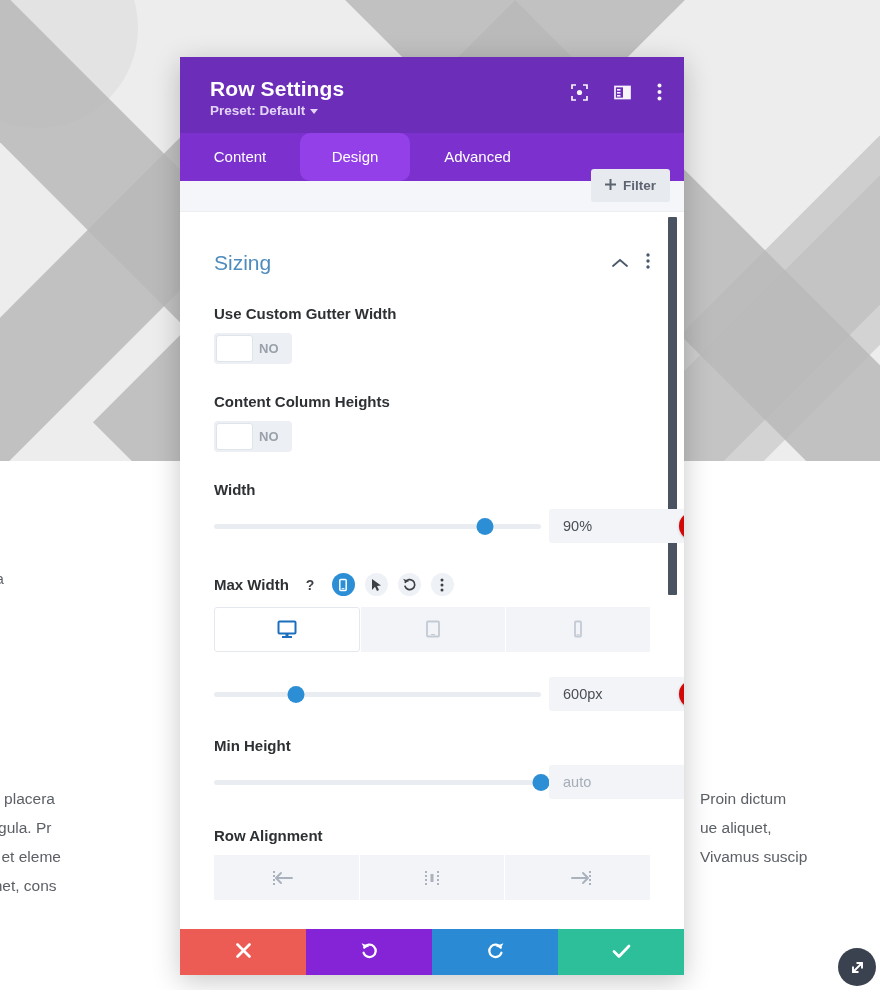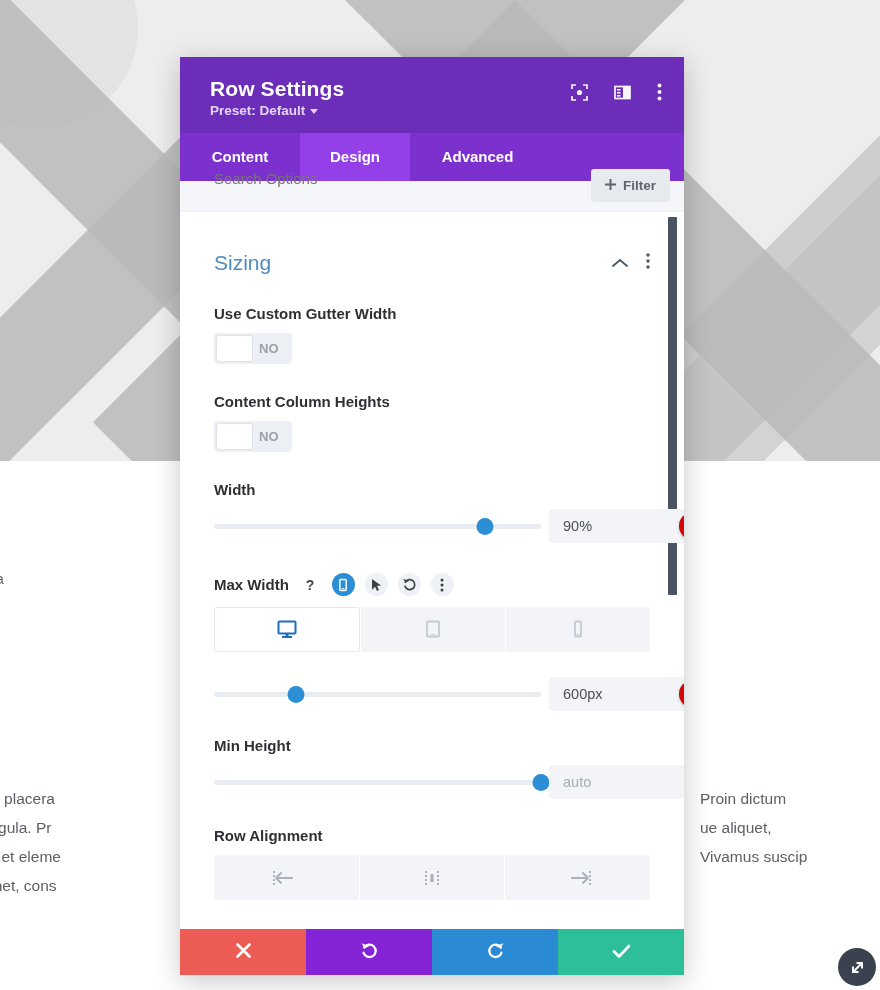--- a/index.html
+++ b/index.html
@@ -62,22 +62,22 @@
   }
   .head-icons {
     position: absolute; right: 22px; top: 26px;
     display: flex; align-items: center; gap: 26px;
   }
   .hicon { cursor: pointer; line-height: 0; opacity: .95; }
 
   
   .m-tabs { display: flex; background: #7c31cf; flex: 0 0 auto; }
   .m-tab {
-    color: #fff; font-size: 15px; font-weight: bold;
-    padding: 15px 0 16px 0; cursor: pointer; text-align: center;
+    color: #fff; font-size: 15px; font-weight: normal;
+    padding: 15px 0 16px 0; cursor: pointer; text-align: center; border-radius: 10px;
   }
   .m-tab.t0 { width: 120px; }
   .m-tab.t1 { width: 110px; }
   .m-tab.t2 { width: 135px; }
   .m-tab.active { background: #9340e8; }
 
   
   .m-search {
     flex: 0 0 auto; height: 31px; background: #f4f6f9;
     position: relative; border-bottom: 1px solid #eceff3;
@@ -263,21 +263,20 @@
     </div>
   </div>
 
   <div class="m-tabs">
     <div class="m-tab t0">Content</div>
     <div class="m-tab t1 active">Design</div>
     <div class="m-tab t2">Advanced</div>
   </div>
 
   <div class="m-search">
-    <input class="m-search-input" type="text" placeholder="Search Options" style="">
     <button class="m-filter">
       <span>
         <svg width="11" height="11" viewBox="0 0 11 11">
           <rect x="4.5" y="0" width="2" height="11" fill="#5d6470"></rect>
           <rect x="0" y="4.5" width="11" height="2" fill="#5d6470"></rect>
         </svg>
       </span>
       <span>Filter</span>
     </button>
   </div>

